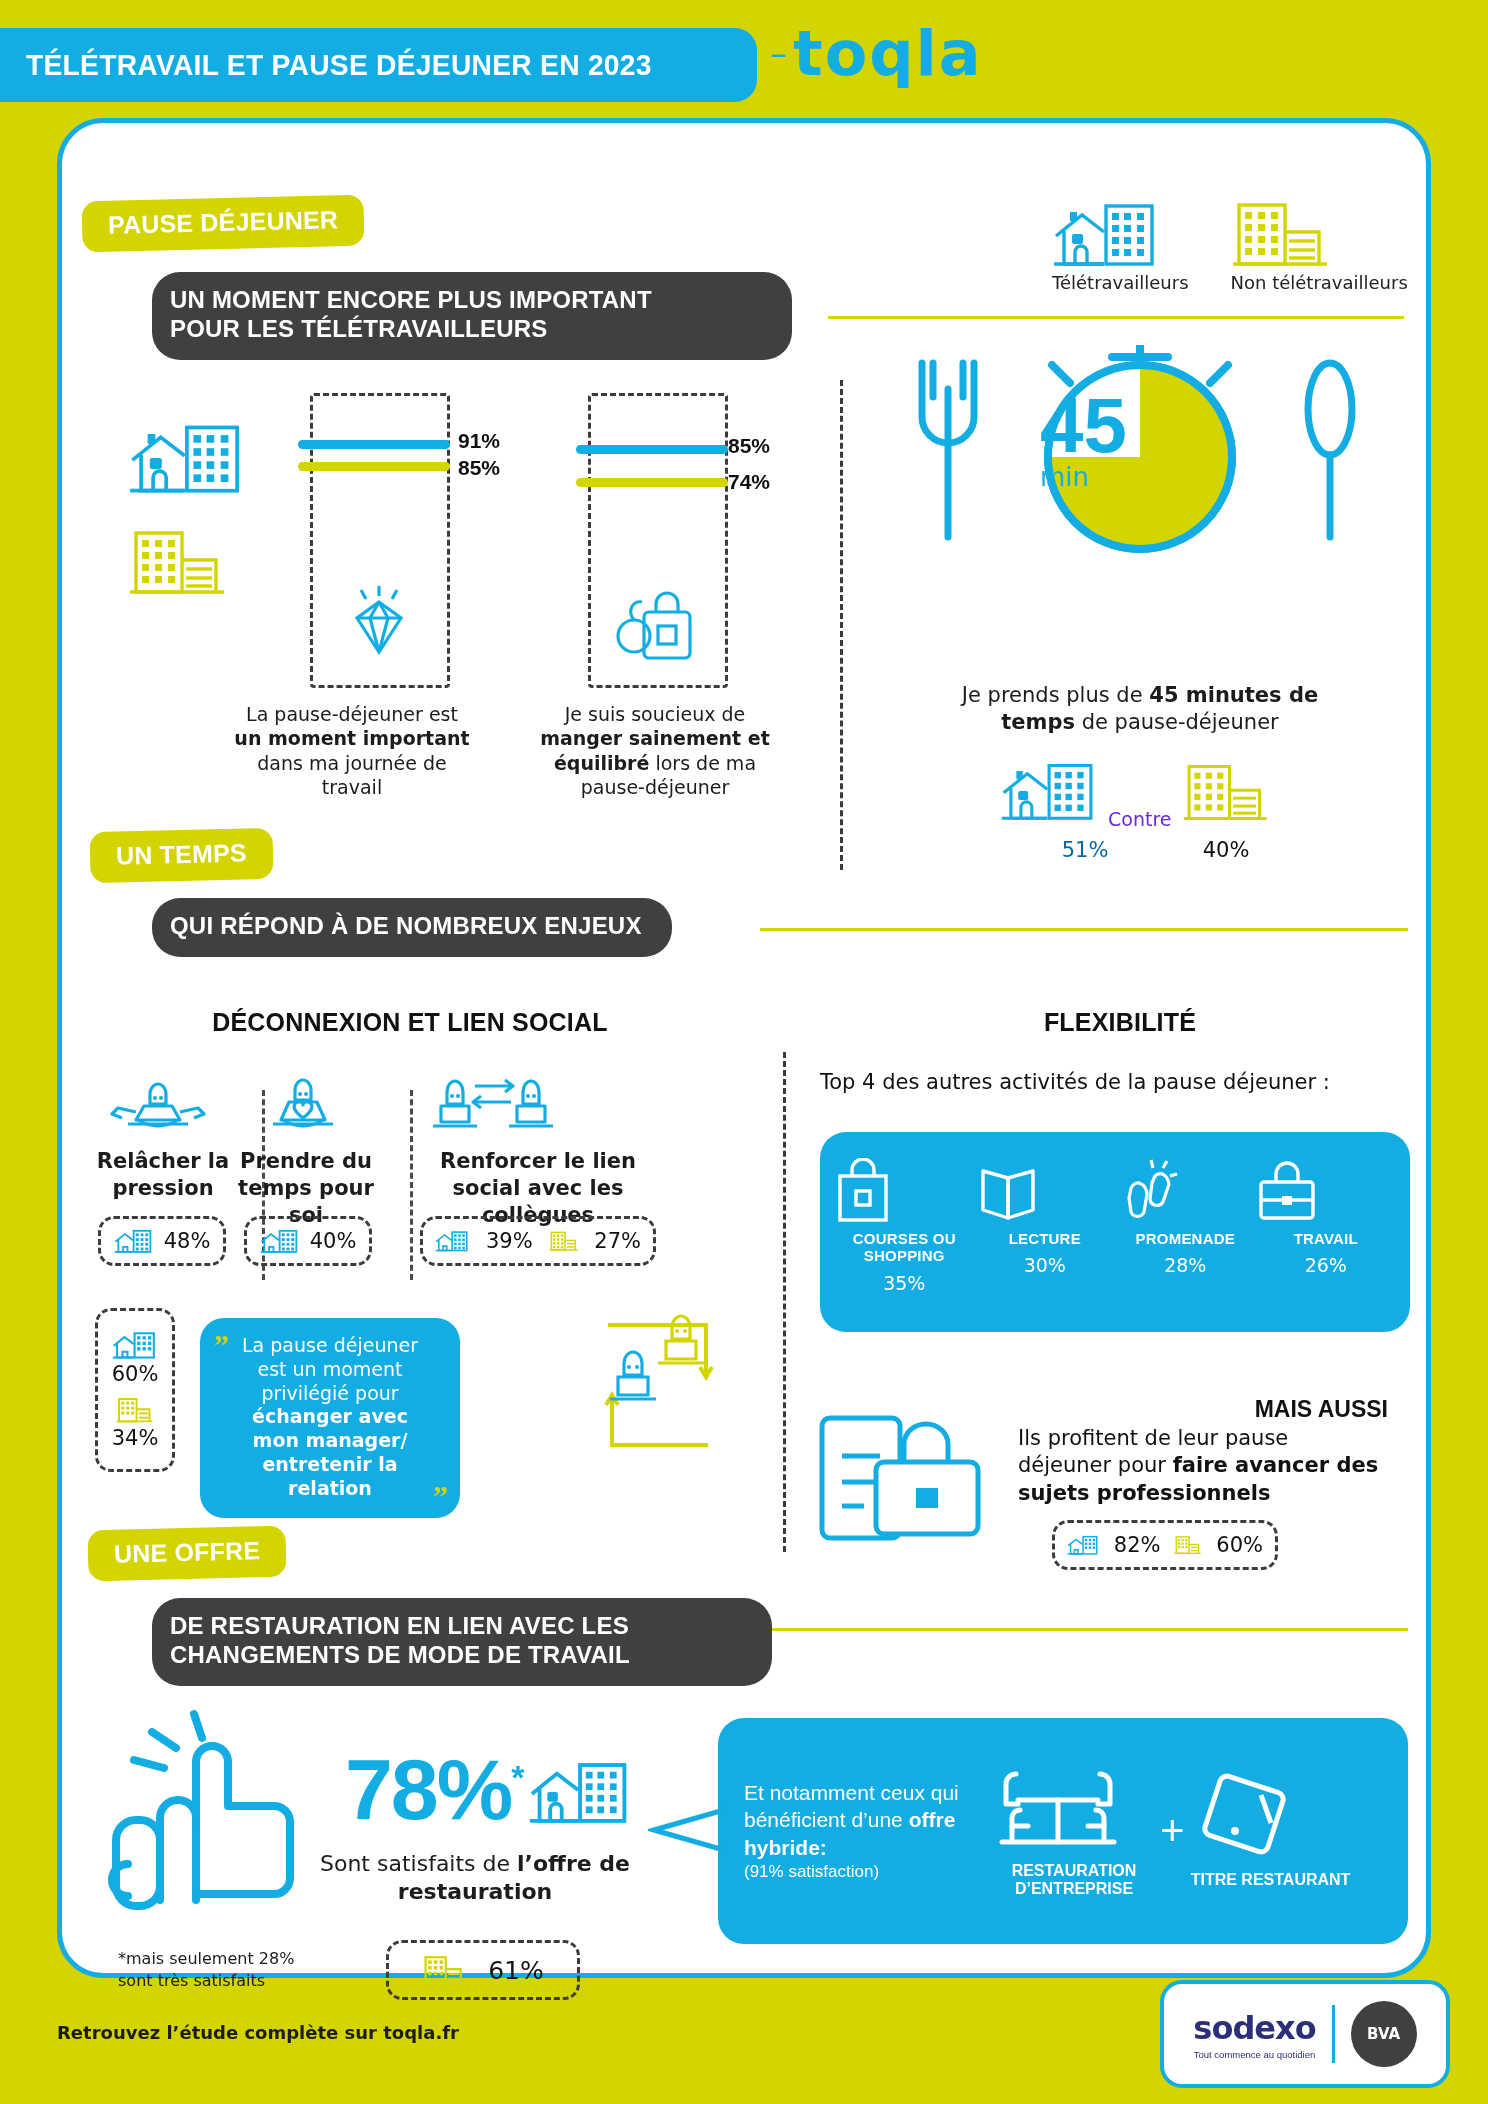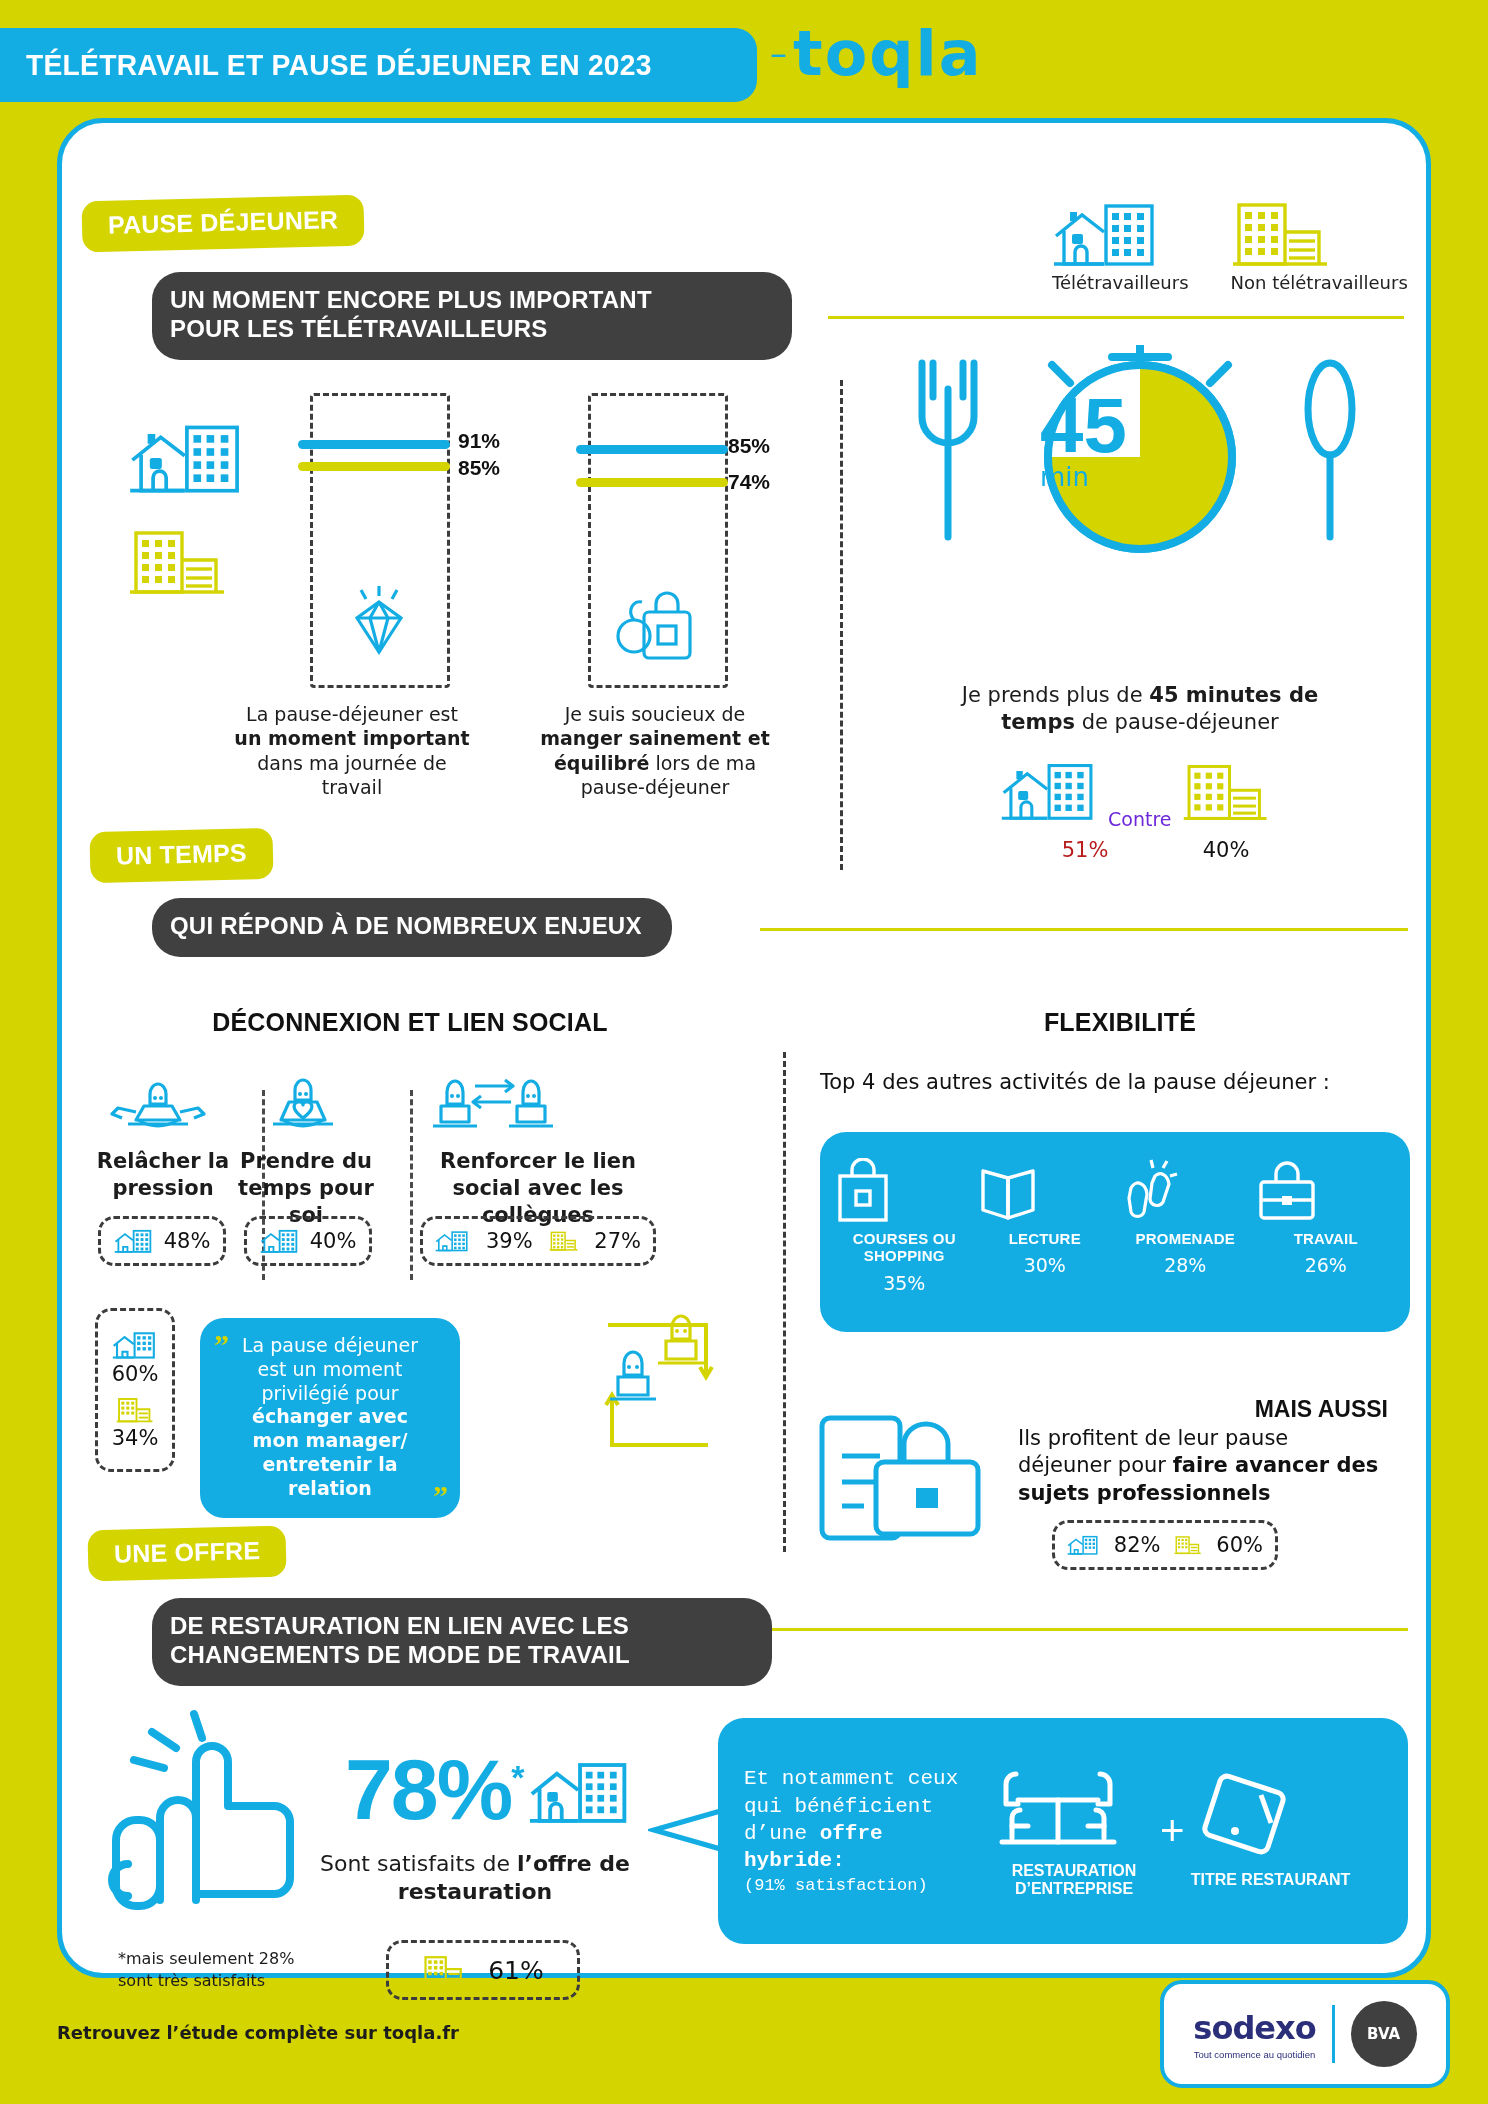--- a/index.html
+++ b/index.html
@@ -107,21 +107,21 @@
     font-size: 19px; line-height: 1.25; font-family: "DejaVu Sans", sans-serif;
   }
   .quotebox b { font-weight: 700; }
   .qm { position: absolute; color: #d4d400; font-size: 30px; font-weight: 900; font-family:"Liberation Serif",serif; }
 
   
   .hybridbox {
     position: absolute; background: #13ade4; border-radius: 26px; color: #fff;
     display: flex; align-items: center; padding: 22px 26px;
   }
-  .hy-text { font-size: 21px; line-height: 1.3; font-family: Liberation Mono, monospace; width: 250px;}
+  .hy-text { font-size: 21px; line-height: 1.3; font-family: Liberation Sans, sans-serif; width: 250px;}
   .hy-text b { font-weight: 700; }
   .hy-text .small { font-size: 17px; }
   .hy-cell { text-align: center; color: #fff; }
   .hy-cell .hl { font-size: 16px; font-weight: 800; line-height: 1.15; margin-top: 6px; }
   .plus { font-size: 42px; font-weight: 300; margin: 0 6px; }
 
   
   .big78 { position: absolute; color: #13ade4; font-size: 86px; font-weight: 800;
            font-family:"Liberation Sans", sans-serif; letter-spacing:-2px; }
   .star { font-size: 34px; vertical-align: super; color:#13ade4;}
@@ -374,21 +374,21 @@
         <rect x="72" y="25" width="7" height="7"></rect>
         <rect x="85" y="25" width="7" height="7"></rect>
       <rect x="60" y="37" width="7" height="7"></rect>
         <rect x="72" y="37" width="7" height="7"></rect>
         <rect x="85" y="37" width="7" height="7"></rect>
       <rect x="60" y="49" width="7" height="7"></rect>
         <rect x="72" y="49" width="7" height="7"></rect>
         <rect x="85" y="49" width="7" height="7"></rect>
     </g>
   </svg>
-  <div style="position:absolute;left:1040px;top:838px;width:90px;text-align:center;font-size:21px;font-family:'DejaVu Sans',sans-serif;color:#b91c1c;">51%</div>
+  <div style="position:absolute;left:1040px;top:838px;width:90px;text-align:center;font-size:21px;font-family:'DejaVu Sans',sans-serif;color:#0369a1;">51%</div>
   <div style="position:absolute;left:1108px;top:808px;font-size:19px;font-family:'DejaVu Sans',sans-serif;color:#6d28d9;">Contre</div>
   <svg width="88" height="60" viewBox="0 0 100 68" style="position:absolute;left:1182px;top:762px;">
     <g fill="none" stroke="#d4d400" stroke-width="3.4">
       <rect x="8" y="5" width="46" height="59"></rect>
         <path d="M54 32 H88 V64"></path>
         <path d="M2 64 H96"></path>
       <path d="M58 41 H84"></path>
         <path d="M58 50 H84"></path>
         <path d="M58 58 H84"></path>
     </g>

